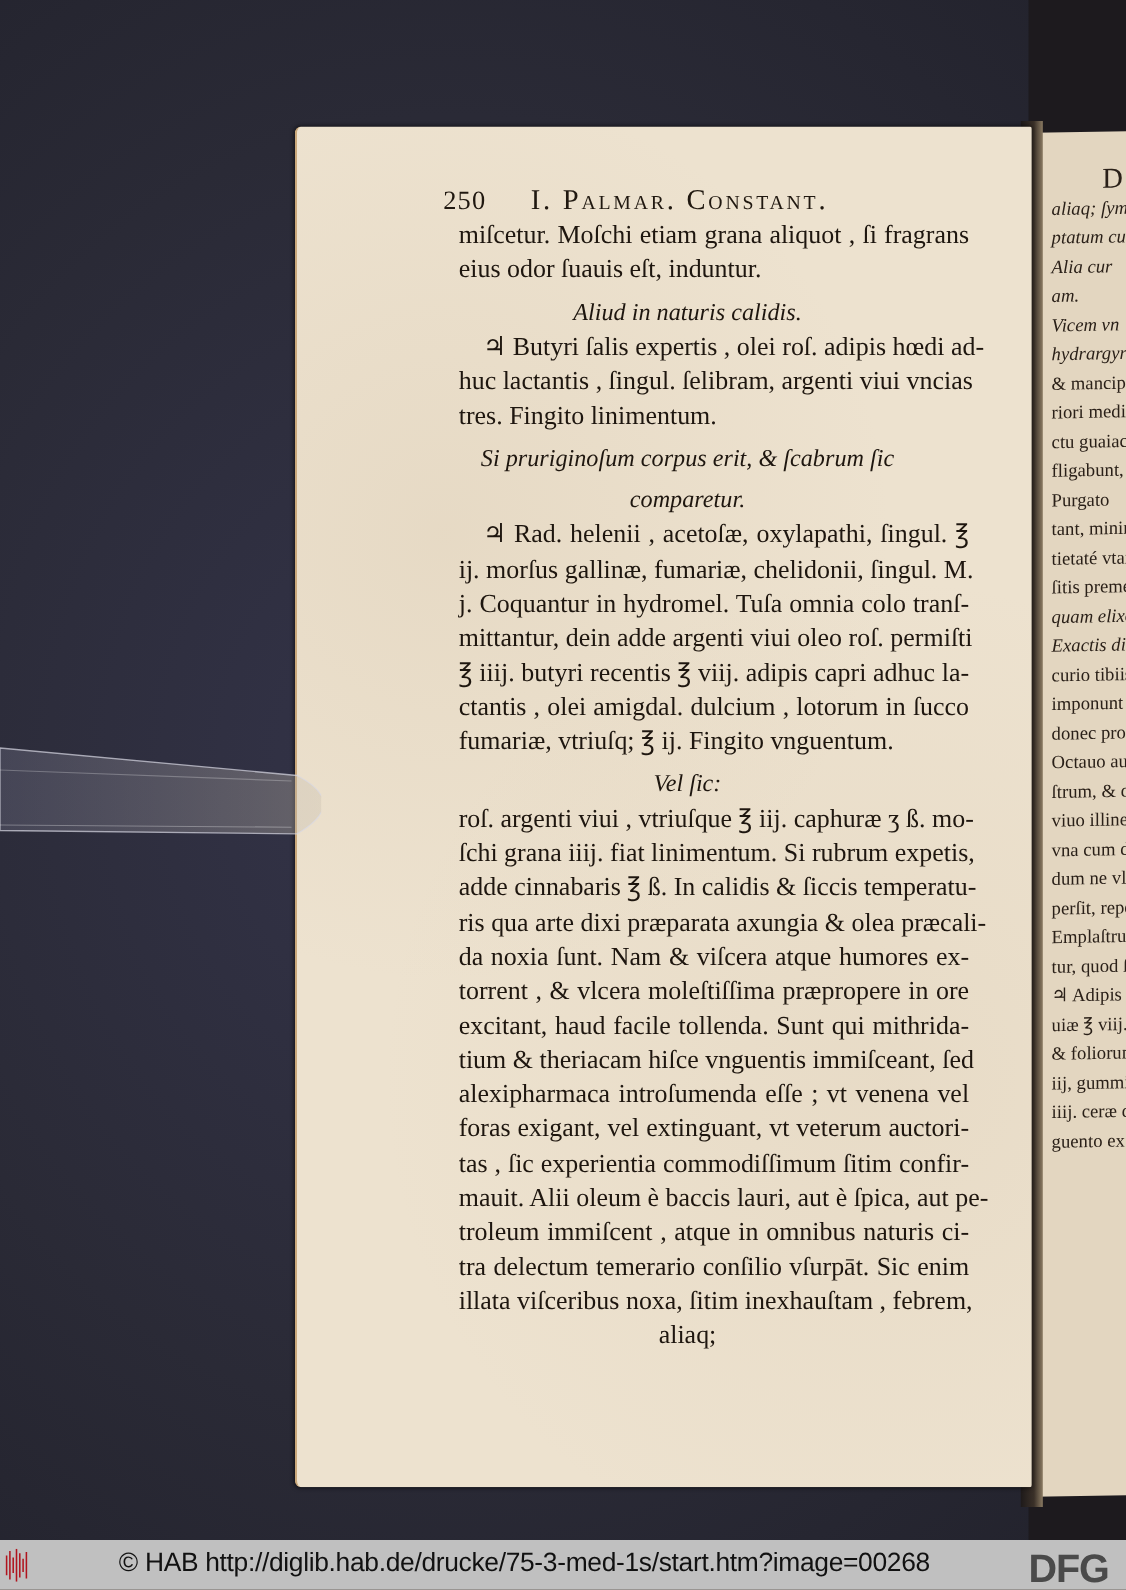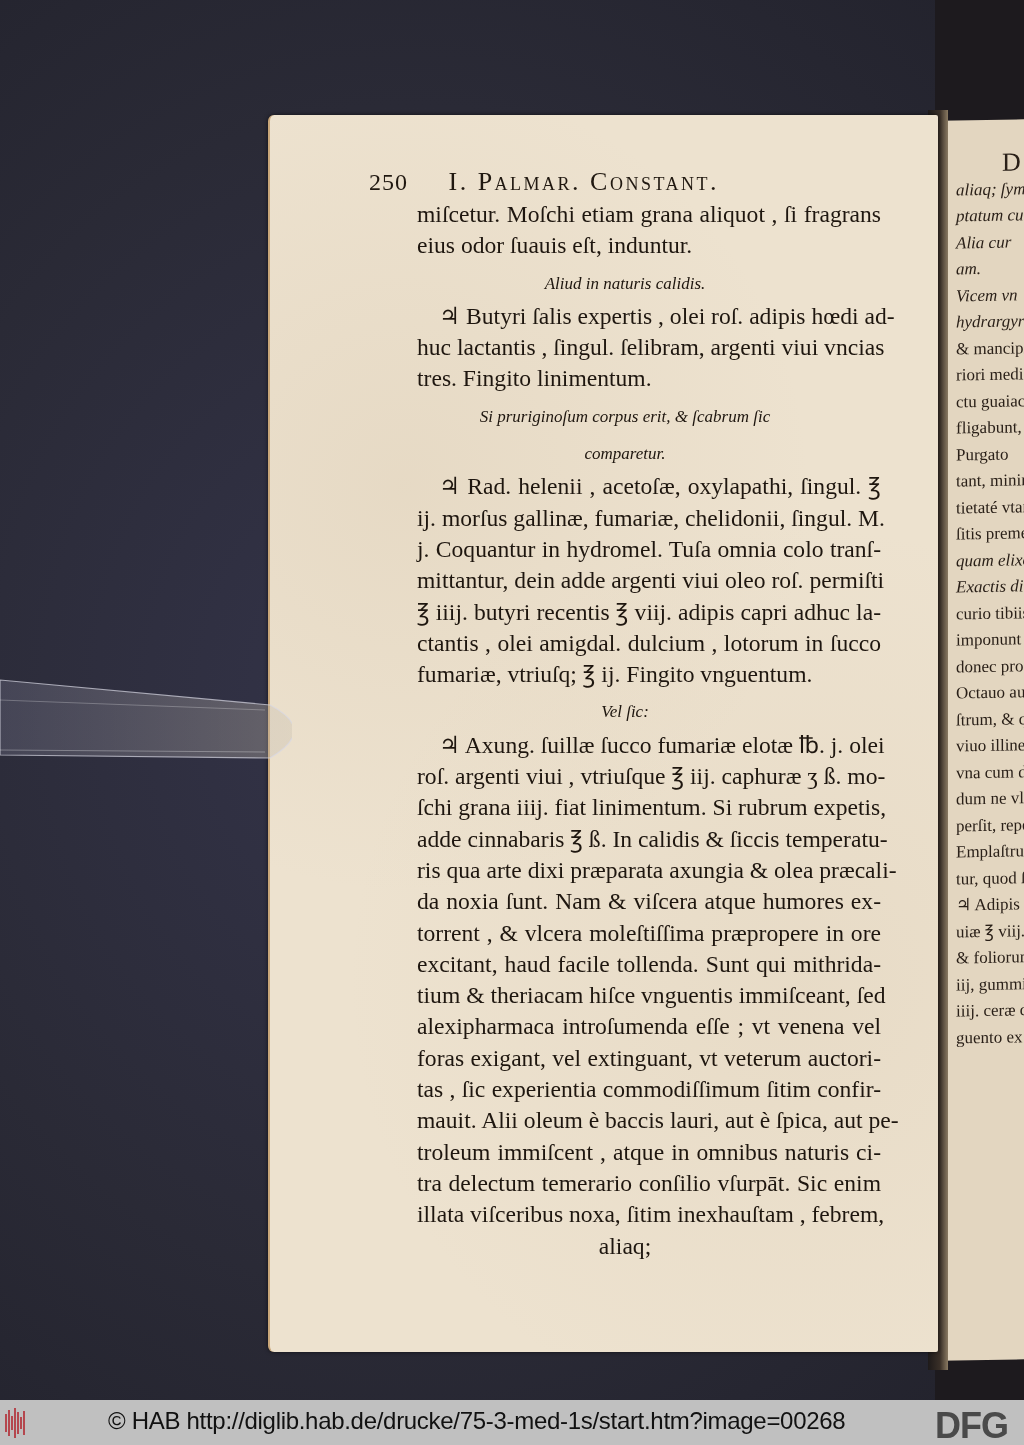--- a/index.html
+++ b/index.html
@@ -40,32 +40,32 @@
   .facing-page .line {
     font-size:17px; color:#2a2018; white-space:nowrap; line-height:26.5px;
     padding-left:14px; font-style:normal;
   }
   .facing-page .line.it { font-style:italic; }
   .facing-page .dropcap { font-size:26px; padding-left:60px; margin-top:30px; }
   .header {
     position:absolute; left:99px; top:52px; font-size:26px; color:#201810;
     letter-spacing:1px;
   }
-  .header .folio { display:inline-block; width:72px; font-size:24px; }
+  .header .folio { display:inline-block; width:72px; font-size:24px;margin-left:34px; }
   .header .running { font-variant: small-caps; letter-spacing:2.5px; }
   .body-text {
     position:absolute; left:99px; top:84px; width:512px;
     font-size:23.6px; line-height:31.3px; color:#1e160f;
   }
   .body-text .l { display:block; white-space:nowrap; text-align:justify; text-align-last:justify;margin-left:48px; }
   .body-text .l.last { text-align-last:left; }
   .body-text .l.ind { padding-left:22px; }
   .body-text .heading {
     display:block; text-align:center; font-style:italic; white-space:nowrap;
-    font-size:17px; margin:6px 0 2px 0;
+    font-size:22px; margin:6px 0 2px 0;
   }
   .body-text .catch { display:block; text-align:center; }
   .glass-pointer {
     position:absolute; left:0; top:660px; width:292px; height:110px;
   }
   .footer {
     position:absolute; left:0; top:1400px; width:1024px; height:45px;
     background:#c0c0c0; display:flex; align-items:center;
   }
   .footer .logo-hab { position:absolute; left:4px; top:8px; width:22px; height:30px; }
@@ -137,21 +137,20 @@
       <span class="heading">Si pruriginoſum corpus erit, &amp; ſcabrum ſic</span>
       <span class="heading">comparetur.</span>
       <span class="l ind">♃ Rad. helenii , acetoſæ, oxylapathi, ſingul. ℥</span>
       <span class="l">ij. morſus gallinæ, fumariæ, chelidonii, ſingul. M.</span>
       <span class="l">j. Coquantur in hydromel. Tuſa omnia colo tranſ-</span>
       <span class="l">mittantur, dein adde argenti viui oleo roſ. permiſti</span>
       <span class="l">℥ iiij. butyri recentis ℥ viij. adipis capri adhuc la-</span>
       <span class="l">ctantis ,  olei amigdal. dulcium , lotorum in ſucco</span>
       <span class="l last">fumariæ, vtriuſq; ℥ ij. Fingito vnguentum.</span>
       <span class="heading">Vel ſic:</span>
-      <span class="l ind">♃ Axung. ſuillæ ſucco fumariæ elotæ ℔. j. olei</span>
       <span class="l">roſ. argenti viui , vtriuſque ℥ iij. caphuræ ʒ ß. mo-</span>
       <span class="l">ſchi grana iiij. fiat linimentum. Si rubrum expetis,</span>
       <span class="l">adde cinnabaris ℥ ß. In calidis &amp; ſiccis temperatu-</span>
       <span class="l">ris qua arte dixi præparata axungia &amp; olea præcali-</span>
       <span class="l">da noxia ſunt.  Nam &amp; viſcera atque humores ex-</span>
       <span class="l">torrent ,  &amp; vlcera moleſtiſſima præpropere in ore</span>
       <span class="l">excitant, haud facile tollenda.  Sunt qui mithrida-</span>
       <span class="l">tium &amp; theriacam hiſce vnguentis immiſceant, ſed</span>
       <span class="l">alexipharmaca introſumenda eſſe ;  vt venena vel</span>
       <span class="l">foras exigant, vel extinguant, vt veterum auctori-</span>

